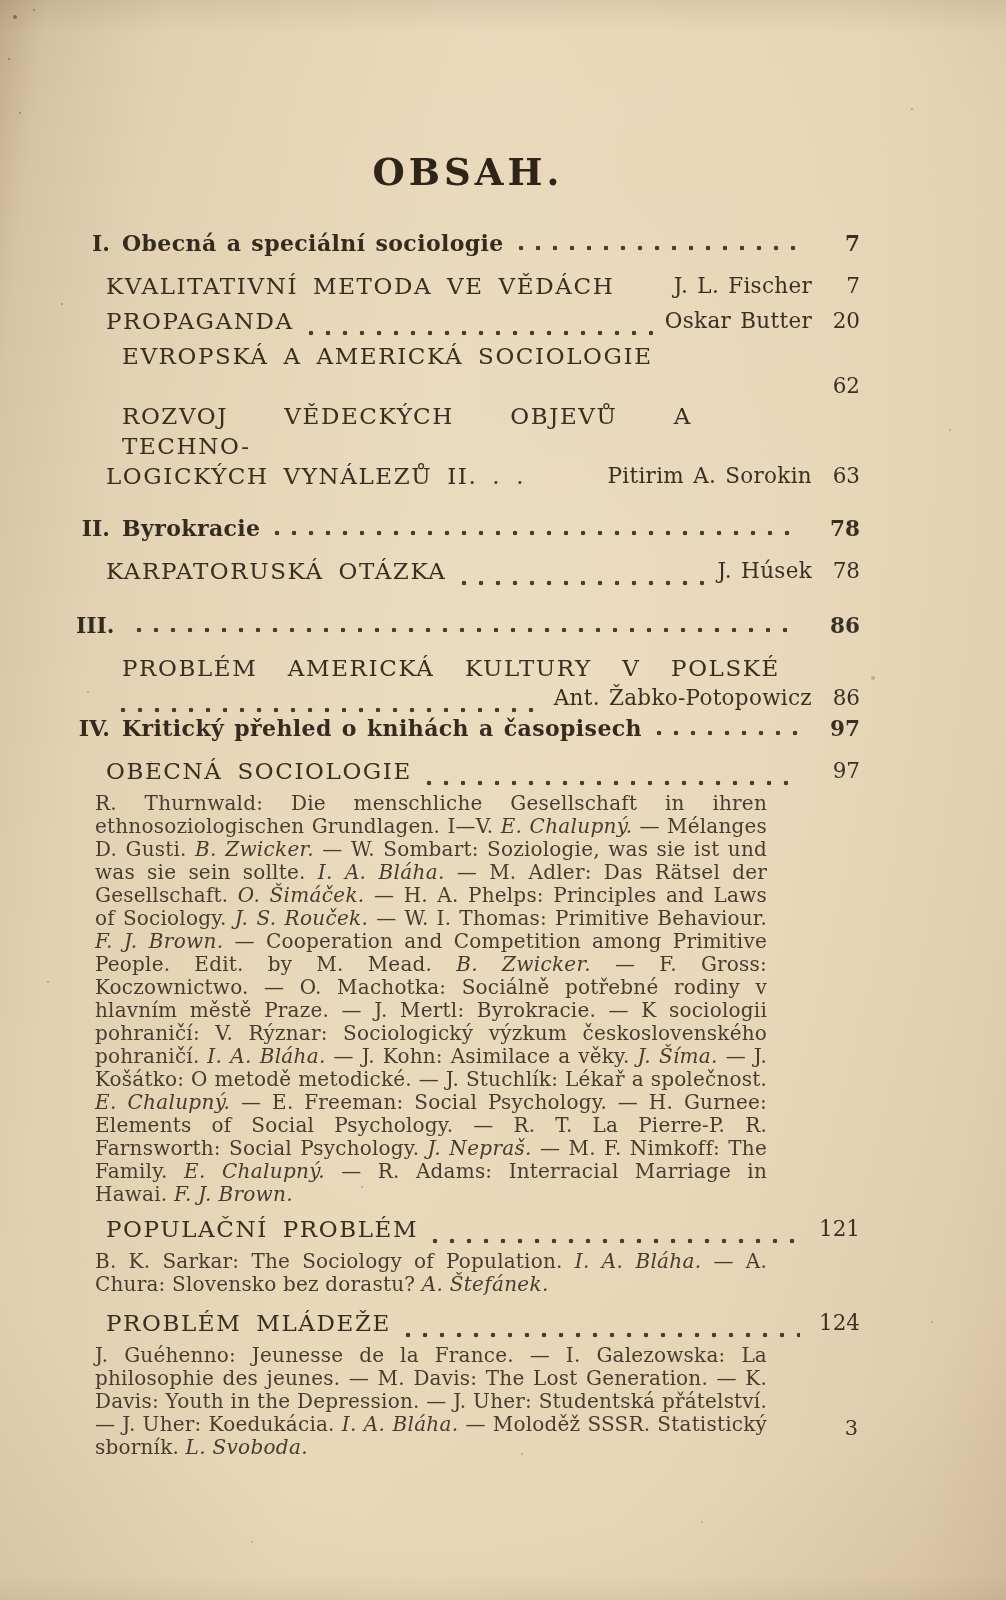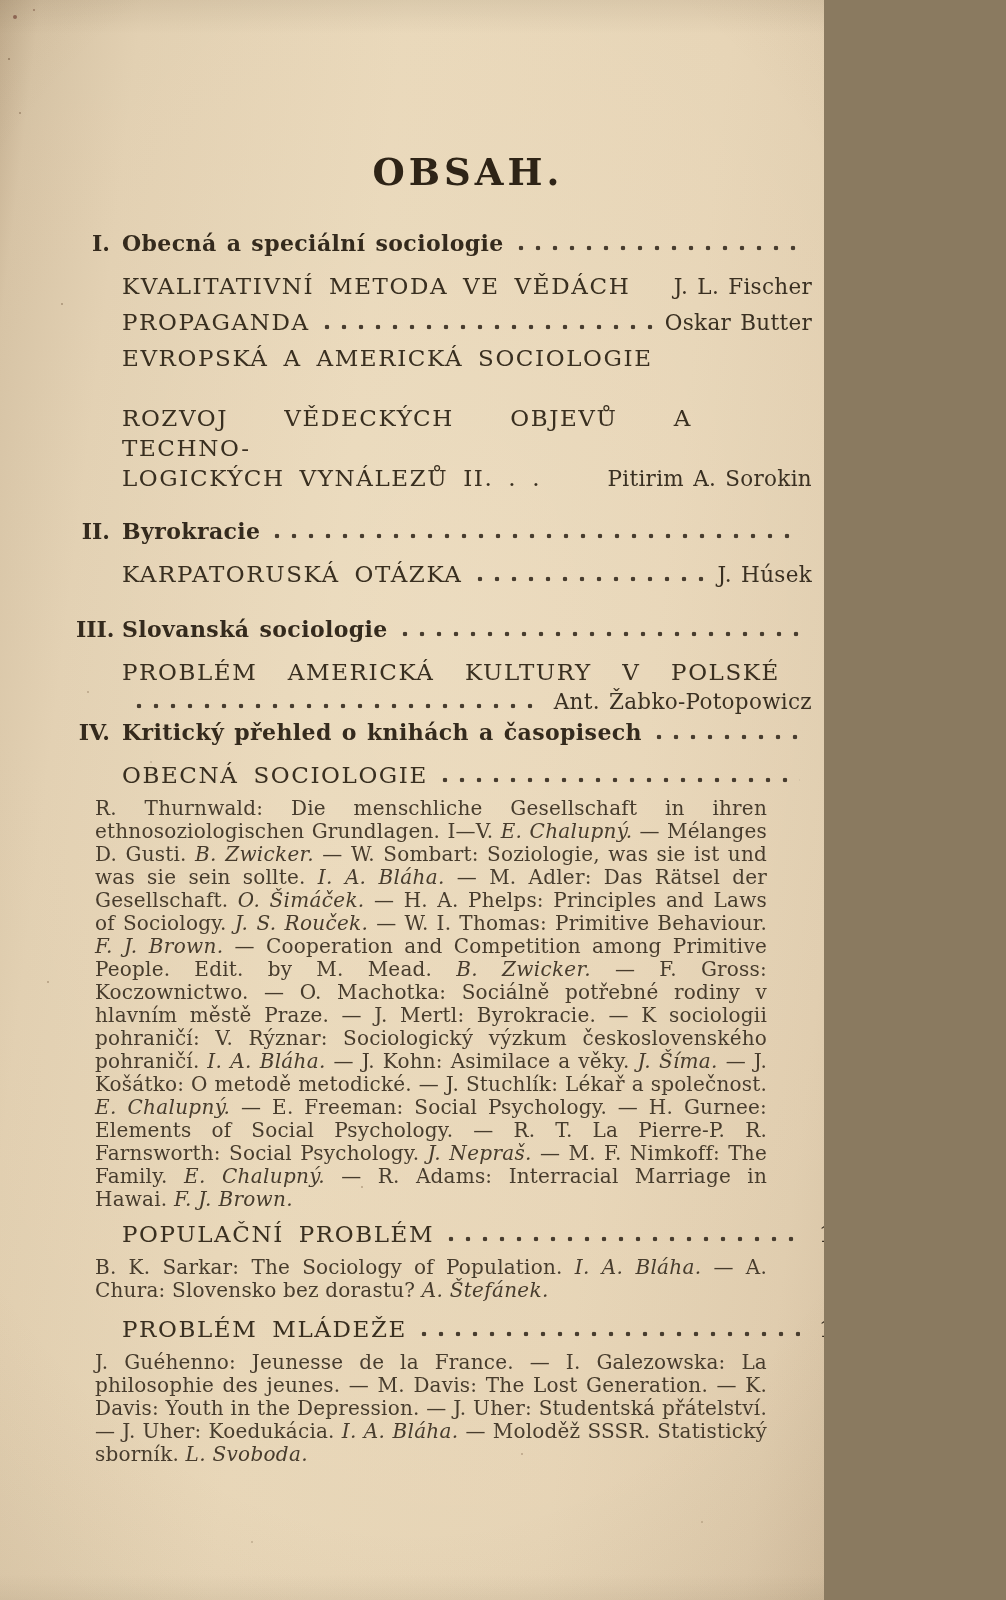--- a/index.html
+++ b/index.html
@@ -1,18 +1,18 @@
 <!DOCTYPE html>
 <html><head>
 <meta charset="utf-8">
 <style>
   html,body{margin:0;padding:0;background:#8a7a60;}
   .page{
     position:relative;
-    width:824px;height:1600px;
+    width:1006px;height:1600px;
     overflow:hidden;
     font-family:"DejaVu Serif","Liberation Serif",serif;
     color:#3e352a;
     background:
       radial-gradient(140% 120% at 55% 40%, rgba(255,247,228,.22), rgba(0,0,0,0) 62%),
       linear-gradient(97deg,#bfa98a 0,#d4c0a1 4%,#e0cdae 14%,#e7d5b6 40%,#e5d2b3 72%,#decaab 92%,#d6c1a2 100%);
   }
   .vignette{
     position:absolute;inset:0;pointer-events:none;
     background:
@@ -44,21 +44,21 @@
   .content{position:absolute;left:76px;top:150px;width:784px;}
   .title{
     margin:0 0 34px 0;
     font-size:37px;line-height:44px;font-weight:bold;
     letter-spacing:4px;text-align:center;color:#2e2417;
   }
   .row{display:flex;align-items:baseline;line-height:30px;}
   .numeral{flex:none;width:34px;text-align:right;padding-right:12px;font-weight:bold;font-size:22px;color:#342a1d;}
   .sec{font-weight:bold;font-size:22px;color:#342a1d;}
   .sec .head{flex:none;letter-spacing:.4px;word-spacing:2px;}
-  .entry{margin-left:46px;}
+  .entry{margin-left:30px;align-items:flex-end;}
   .label{flex:none;font-size:23px;letter-spacing:1.6px;word-spacing:6px;color:#392f20;}
   .capline{
     margin-left:46px;font-size:23px;line-height:30px;
     letter-spacing:1.6px;word-spacing:6px;color:#392f20;
     text-align:justify;text-align-last:justify;
   }
   .capline.plain{text-align:left;text-align-last:left;}
   .author{flex:none;font-size:21.5px;letter-spacing:.3px;word-spacing:2px;color:#3a3022;}
   .pg{flex:none;width:48px;text-align:right;font-size:21.5px;color:#3a3022;letter-spacing:0;}
   .dots{
@@ -136,21 +136,20 @@
 
     <div class="row entry mt12">
       <span class="label">KARPATORUSKÁ OTÁZKA</span>
       <span class="dots"></span>
       <span class="author">J. Húsek</span>
       <span class="pg">78</span>
     </div>
 
     <div class="row sec mt24">
       <span class="numeral">III.</span>
-      <span class="head">Slovanská sociologie</span>
       <span class="dots"></span>
       <span class="pg">86</span>
     </div>
 
     <div class="capline w658 mt12">PROBLÉM AMERICKÁ KULTURY V POLSKÉ</div>
     <div class="row entry mt0">
       <span class="dots"></span>
       <span class="author">Ant. Žabko-Potopowicz</span>
       <span class="pg">86</span>
     </div>

